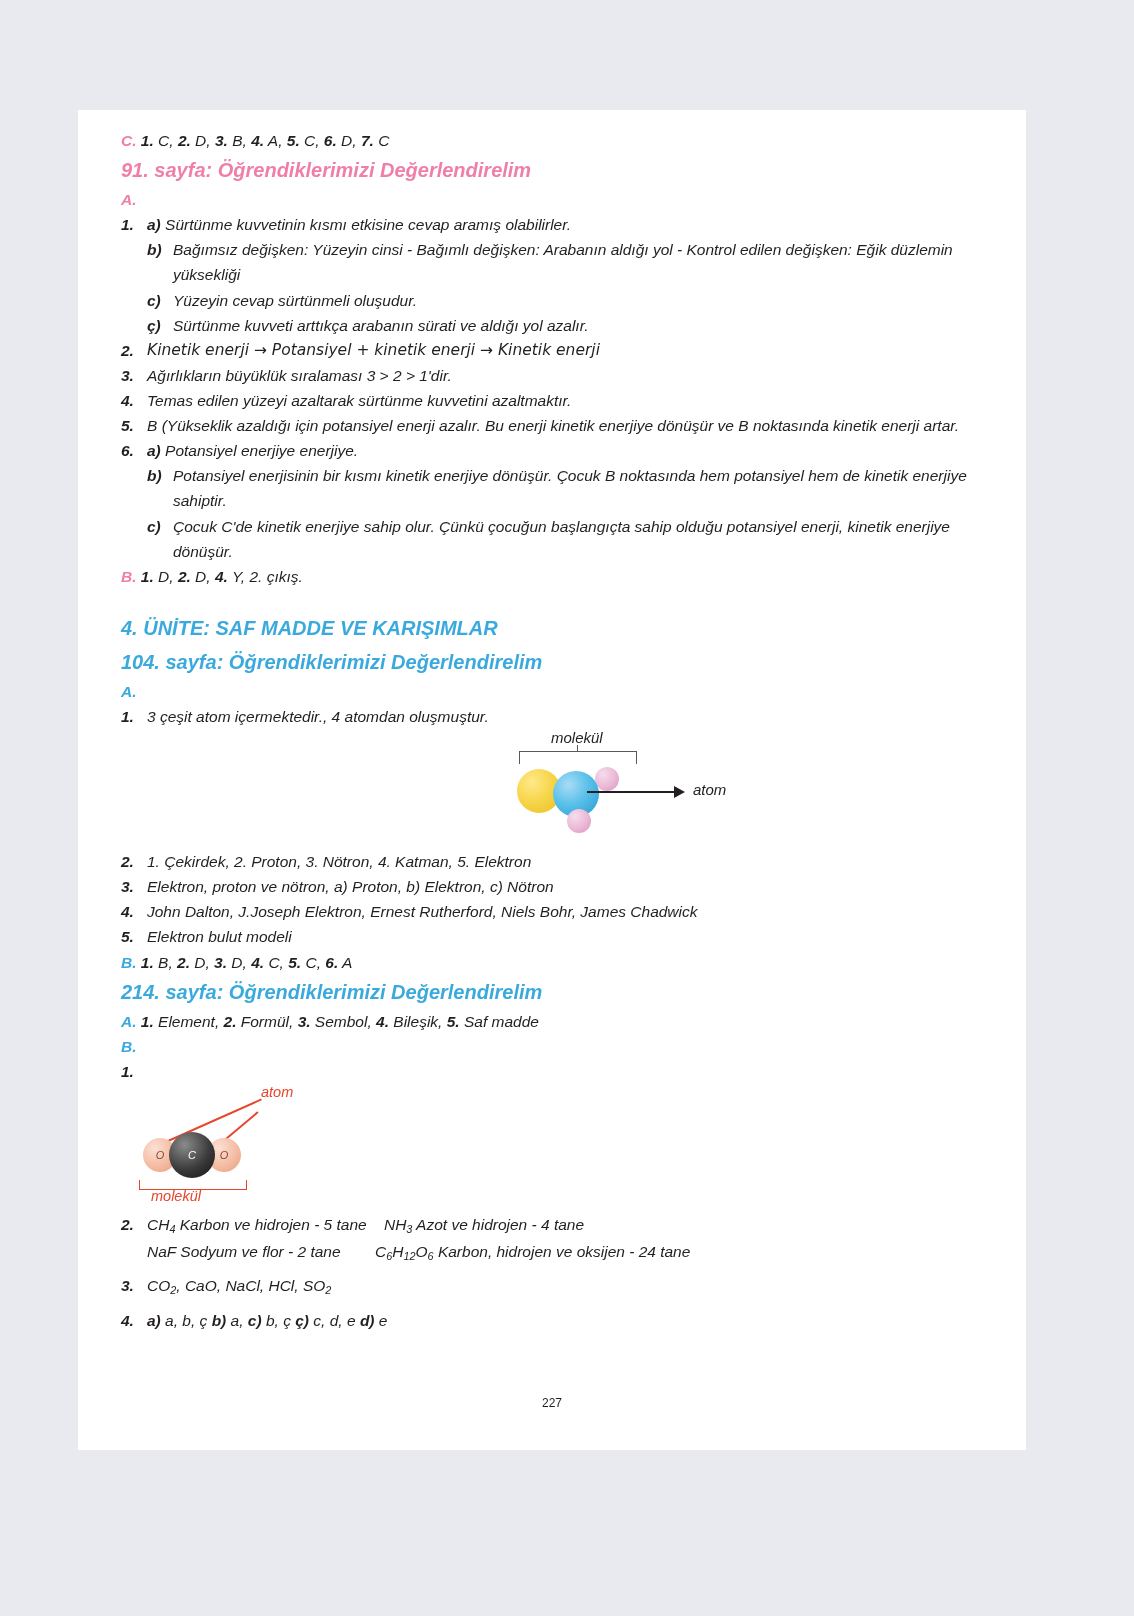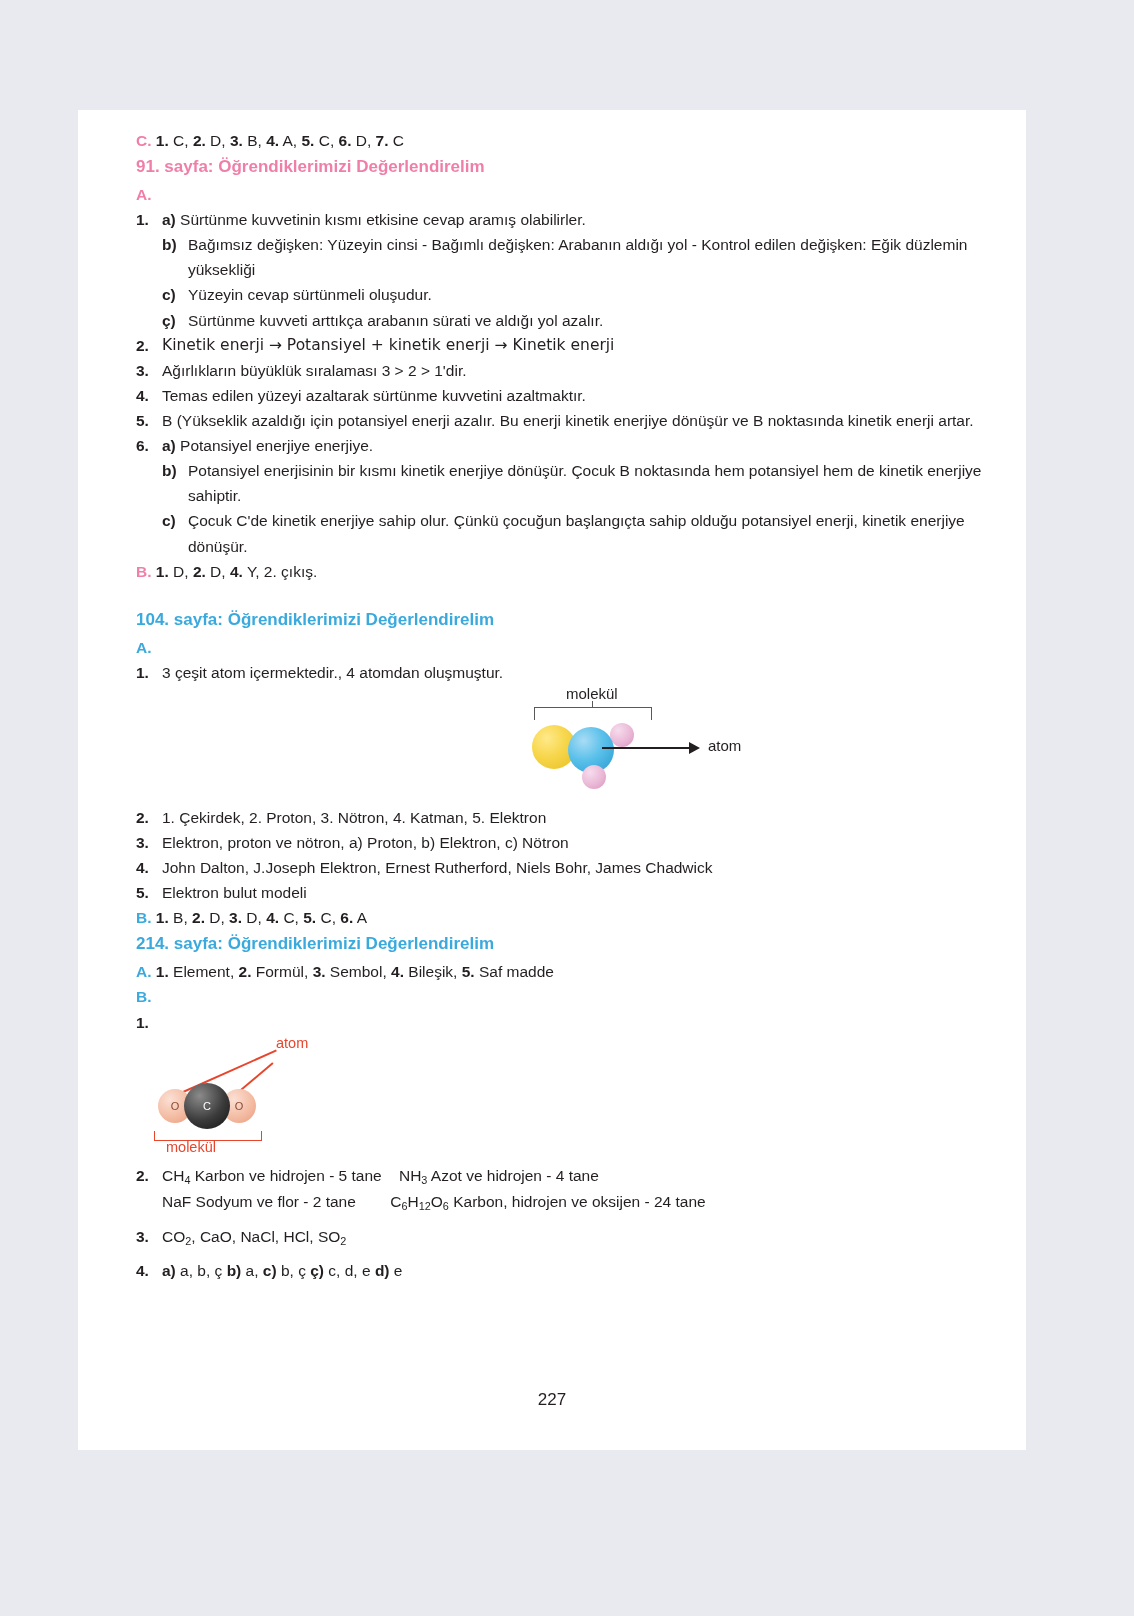--- a/index.html
+++ b/index.html
@@ -18,23 +18,24 @@
   .sheet {
     position: absolute;
     left: 78px;
     top: 110px;
     width: 948px;
     height: 1340px;
     background: #ffffff;
   }
   .content {
     position: absolute;
-    left: 58px;
+    left: 43px;
     top: 18px;
     width: 850px;
+    font-style: italic;
   }
   .line {
     font-size: 15.5px;
     color: #231f20;
     line-height: 1.62;
     display: block;
   }
   .pink {
     color: #ef7fa8;
     font-weight: bold;
@@ -56,21 +57,21 @@
     position: absolute;
     left: 0;
     top: 0;
     font-weight: bold;
   }
   .row.sub { padding-left: 52px; }
   .row.sub > .num { left: 26px; }
   .row .cont { display: block; }
   .gap-sm { height: 8px; }
   .gap-md { height: 22px; }
-  .heading-line { font-size: 17px; line-height: 1.7; }
+  .heading-line { font-size: 20px; line-height: 1.7; }
   .arrow-ch { font-family: "DejaVu Sans", sans-serif; }
   sub { font-size: 0.7em; vertical-align: -0.28em; }
 
   
   .fig1 {
     position: relative;
     height: 120px;
     margin: 0;
   }
   .fig1 .lbl-molekul {
@@ -210,21 +211,21 @@
     top: 104px;
     font-size: 14.5px;
     color: #e8452c;
   }
   .page-number {
     position: absolute;
     left: 0;
     right: 0;
     bottom: 40px;
     text-align: center;
-    font-size: 17px;
+    font-size: 12px;
     color: #231f20;
   }
 </style>
 </head>
 <body>
 
 <div class="page-wrap">
   <div class="sheet">
     <div class="content">
 
@@ -296,20 +297,21 @@
       </div>
 
       <div class="line">
         <span class="pink">B.</span>
         <span><b>1.</b> D, <b>2.</b> D, <b>4.</b> Y, 2. çıkış.</span>
       </div>
 
 
       <div class="gap-md"></div>
 
+      <div class="line blue heading-line">4. ÜNİTE: SAF MADDE VE KARIŞIMLAR</div>
       <div class="line blue heading-line">104. sayfa: Öğrendiklerimizi Değerlendirelim</div>
       <div class="line blue">A.</div>
 
       <div class="row">
         <span class="num">1.</span>
         <span class="cont">3 çeşit atom içermektedir., 4 atomdan oluşmuştur.</span>
       </div>
 
       <div class="fig1">
         <span class="lbl-molekul">molekül</span>

